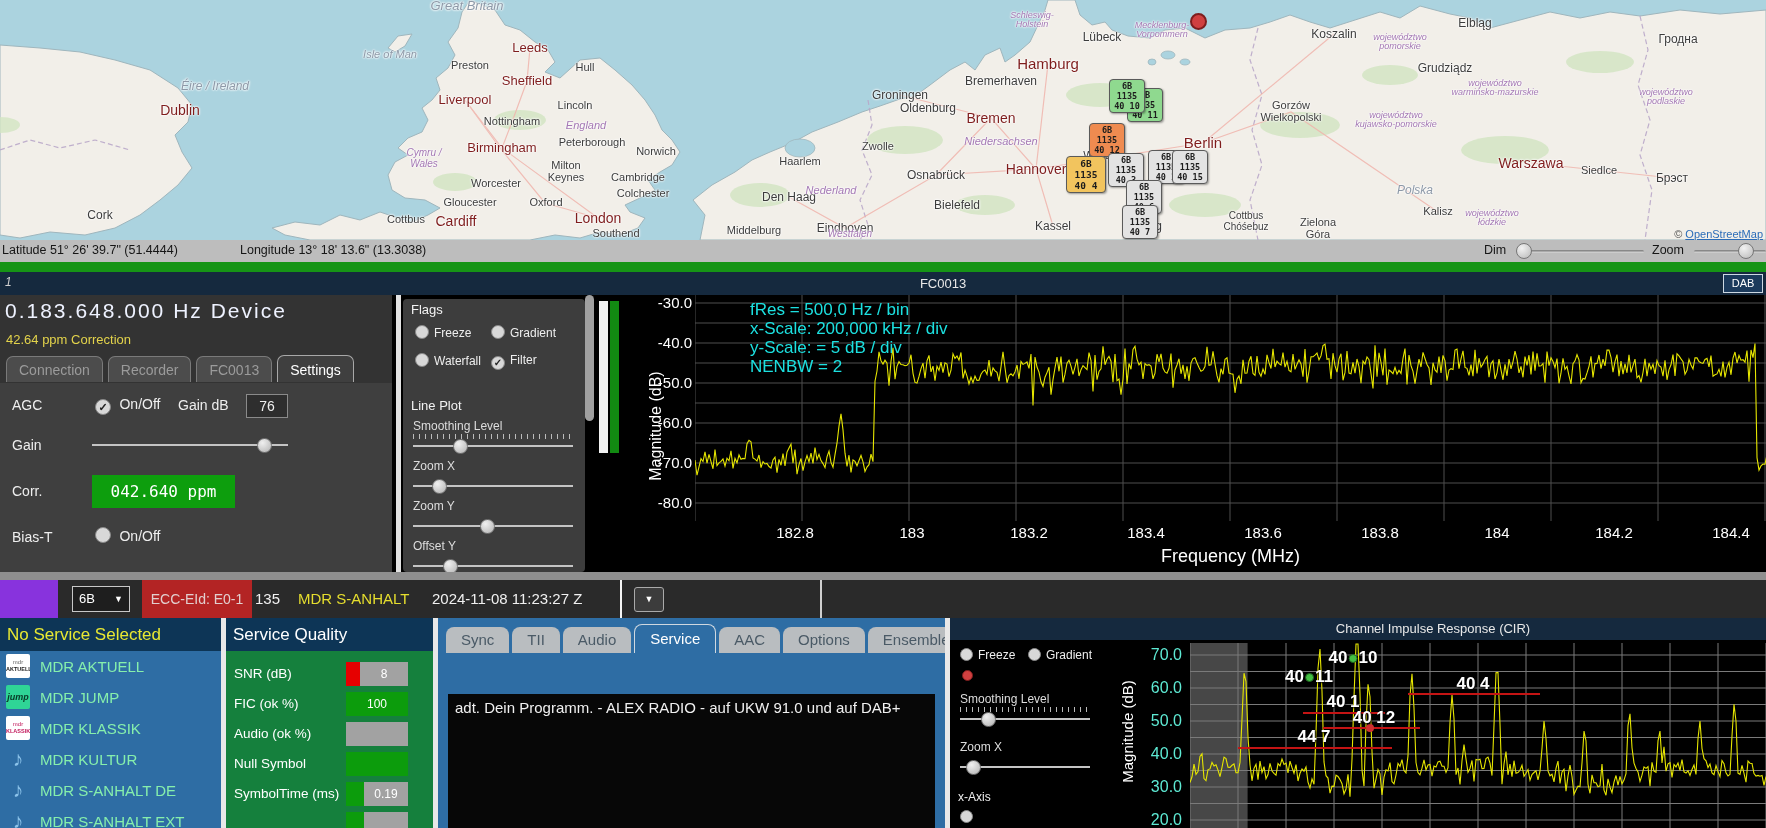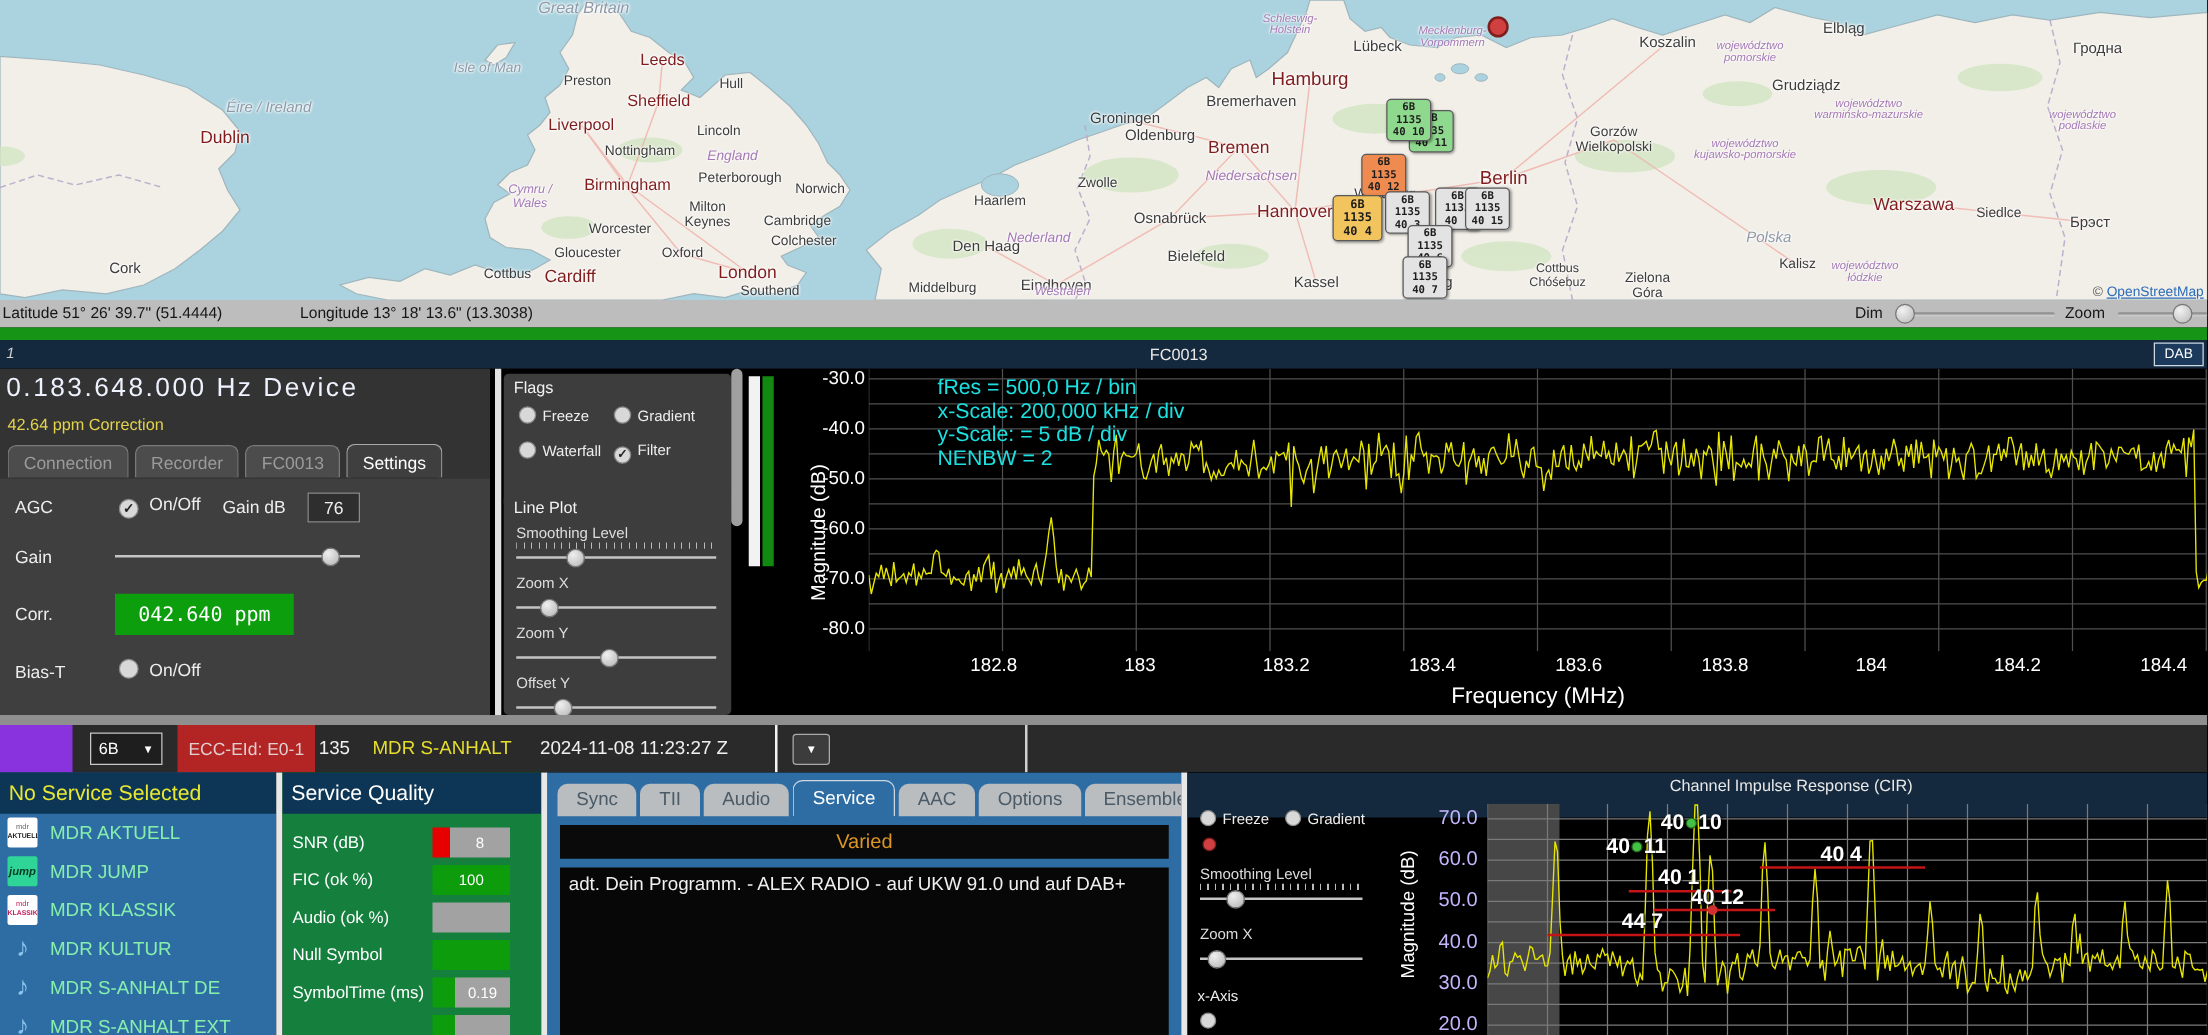--- a/index.html
+++ b/index.html
@@ -122,24 +122,24 @@
   .tabspanel{position:absolute;left:438px;top:0;width:507px;height:210px;background:#2e6da4;overflow:hidden;}
   .ttabs{position:absolute;left:8px;top:6px;height:29px;white-space:nowrap;}
   .ttab{display:inline-block;padding:4px 15px 5px;margin-right:3px;font-size:15px;border-radius:8px 8px 0 0;
         background:#b9bdc0;color:#4a5a66;vertical-align:bottom;}
   .ttab.active{background:#2e6da4;color:#fff;border:1px solid #cfd8e0;border-bottom:none;padding:5px 15px 6px;}
   .variedbar{position:absolute;left:10px;top:42px;width:487px;height:27px;background:#0a0a0a;
              color:#dc9624;font-size:16px;text-align:center;line-height:27px;}
   .dlsbox{position:absolute;left:10px;top:76px;width:487px;height:134px;background:#070707;color:#f0f0f0;
           font-size:15px;padding:5px 7px;box-sizing:border-box;}
   .cir{position:absolute;left:950px;top:0;width:816px;height:210px;background:#000;overflow:hidden;}
-  .cir-head{height:36px;background:#15293e;color:#e8e8e8;font-size:13px;line-height:22px;text-align:center;
+  .cir-head{height:22px;background:#15293e;color:#e8e8e8;font-size:13px;line-height:22px;text-align:center;
             padding-left:150px;}
   .cir-lab{position:absolute;font-size:12px;color:#eee;}
-  .cir-ytick{position:absolute;left:186px;width:46px;text-align:right;font-size:16px;color:#c4b5fd;}
+  .cir-ytick{position:absolute;left:186px;width:46px;text-align:right;font-size:16px;color:#5eead4;}
   .cir-ylabel{position:absolute;left:112px;top:105px;width:130px;text-align:center;font-size:15px;color:#fff;
               transform:rotate(-90deg);}
   .cir-plot{position:absolute;left:240px;top:25px;width:576px;height:185px;}
   .cir-ann{position:absolute;font-size:17px;font-weight:bold;color:#fff;text-shadow:1px 1px 2px #000;
            display:flex;align-items:center;transform:translateX(-50%);}
   .cir-line{position:absolute;height:2px;background:#c41414;}
   .gdot{display:inline-block;width:7px;height:7px;border-radius:50%;background:#44c044;border:1px solid #1e641e;margin:0 1px;}
   .rdot{position:absolute;width:8px;height:8px;border-radius:50%;background:#d03030;}
 </style>
 </head>
@@ -561,21 +561,20 @@
             <div class="qbar">
               <div class="qgreen"></div>
               <div class="qgraybox" style="left: 18px; width: 44px;"></div>
             </div>
           </div>
         </div>
     </div>
     <div class="vdiv" style="left:433px"></div>
     <div class="tabspanel">
       <div class="ttabs" id="ttabs"><span class="ttab">Sync</span><span class="ttab">TII</span><span class="ttab">Audio</span><span class="ttab active">Service</span><span class="ttab">AAC</span><span class="ttab">Options</span><span class="ttab">Ensemble</span></div>
-      <div class="variedbar">Varied</div>
       <div class="dlsbox">adt. Dein Programm.  -  ALEX RADIO - auf UKW 91.0 und auf DAB+</div>
     </div>
     <div class="vdiv" style="left:945px"></div>
     <div class="cir">
       <div class="cir-head">Channel Impulse Response (CIR)</div>
       <div id="cirFlags">
           <label class="flagopt" style="left: 10px; top: 30px;"><span class="radio" style="width: 11px; height: 11px;"></span><span>Freeze</span></label>
           <label class="flagopt" style="left: 78px; top: 30px;"><span class="radio" style="width: 11px; height: 11px;"></span><span>Gradient</span></label>
         </div>
       <div class="reddot" style="left:12px;top:52px;width:9px;height:9px;border-width:1px"></div>

